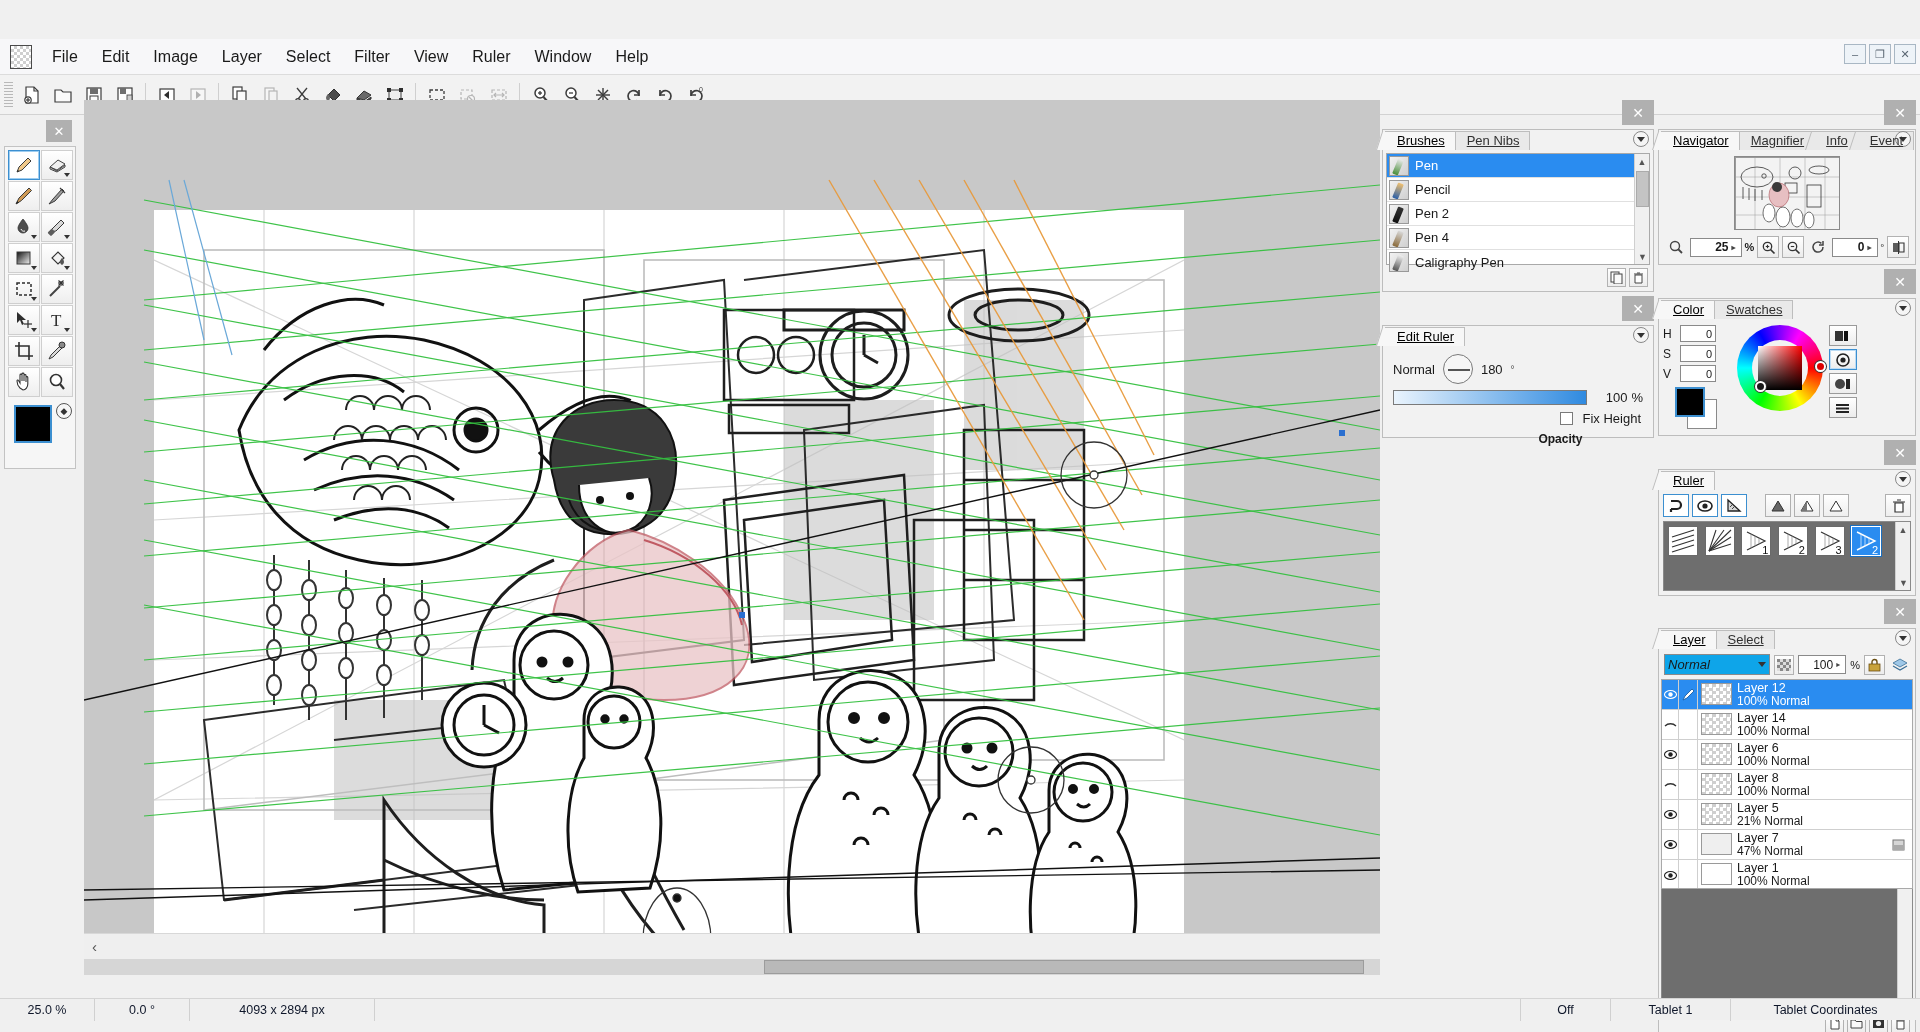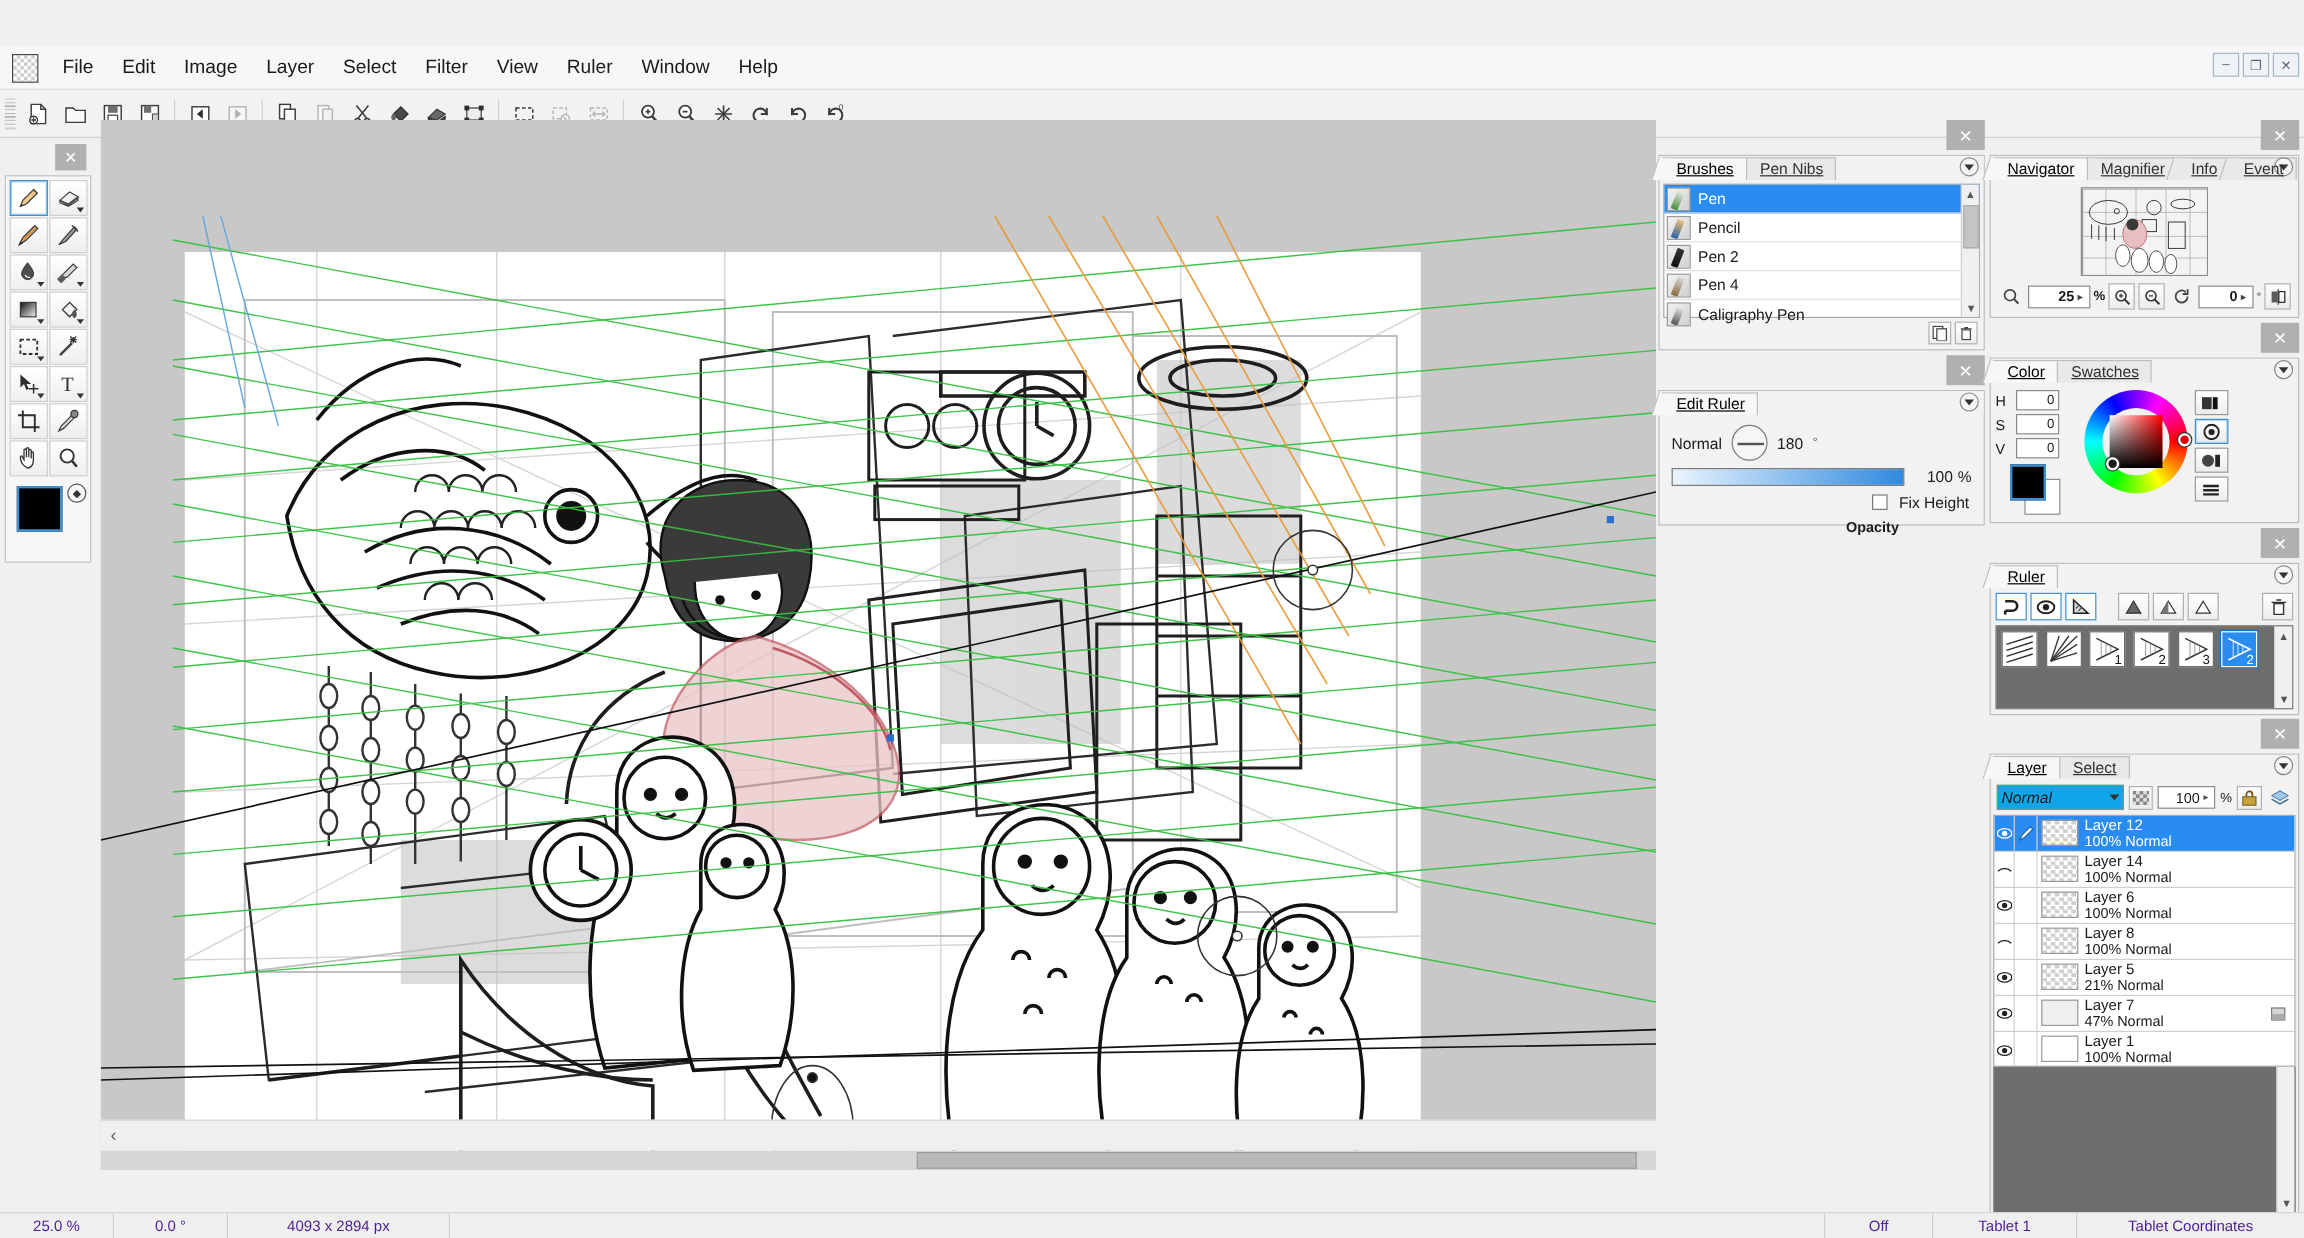--- a/index.html
+++ b/index.html
@@ -191,22 +191,22 @@
   .lay-row.sel{ background:#2a8cf0; color:#fff;}
   .lay-eye{ width:17px; border-right:1px solid #cfcfcf; display:flex;align-items:center;justify-content:center;}
   .lay-pen{ width:19px; border-right:1px solid #cfcfcf; display:flex;align-items:center;justify-content:center;}
   .lay-th{ width:31px;height:22px;margin:3px 5px 0 3px; border:1px solid #9a9a9a;
      background: repeating-conic-gradient(#cfcfcf 0% 25%, #ffffff 0% 50%) 0 0/7px 7px;}
   .lay-txt{ flex:1; line-height:1.05; padding-top:2px; font-size:12.5px;}
   .lay-txt .sub{ font-size:12px; }
   .lay-bottom{ display:flex; justify-content:flex-end; gap:3px; padding:3px; background:#f2f2f2;}
 
   .footer {
-    position:absolute; left:0; bottom:0; width:1920px; height:22px; background:#efefef;
-    border-top:1px solid #d4d4d4; display:flex; align-items:center; font-size:12.5px; color:#4c1d95;
+    position:absolute; left:0; bottom:12px; width:1920px; height:22px; background:#efefef;
+    border-top:1px solid #d4d4d4; display:flex; align-items:center; font-size:12.5px; color:#0f172a;
   }
   .fcell{ padding:0 10px; border-right:1px solid #d0d0d0; height:22px; display:flex;align-items:center;}
   .fcell.r{ border-right:none; border-left:1px solid #d0d0d0;}
   .grow{ flex:1; }
   svg { shape-rendering:geometricPrecision; }
 </style>
 </head>
 <body>
 
 <div class="app">

